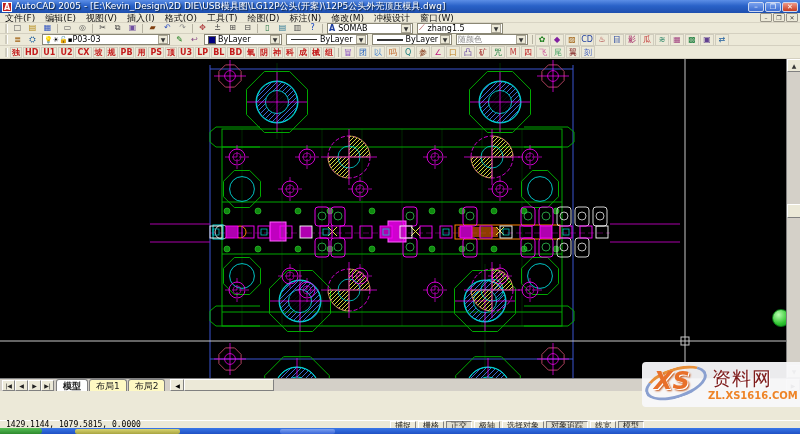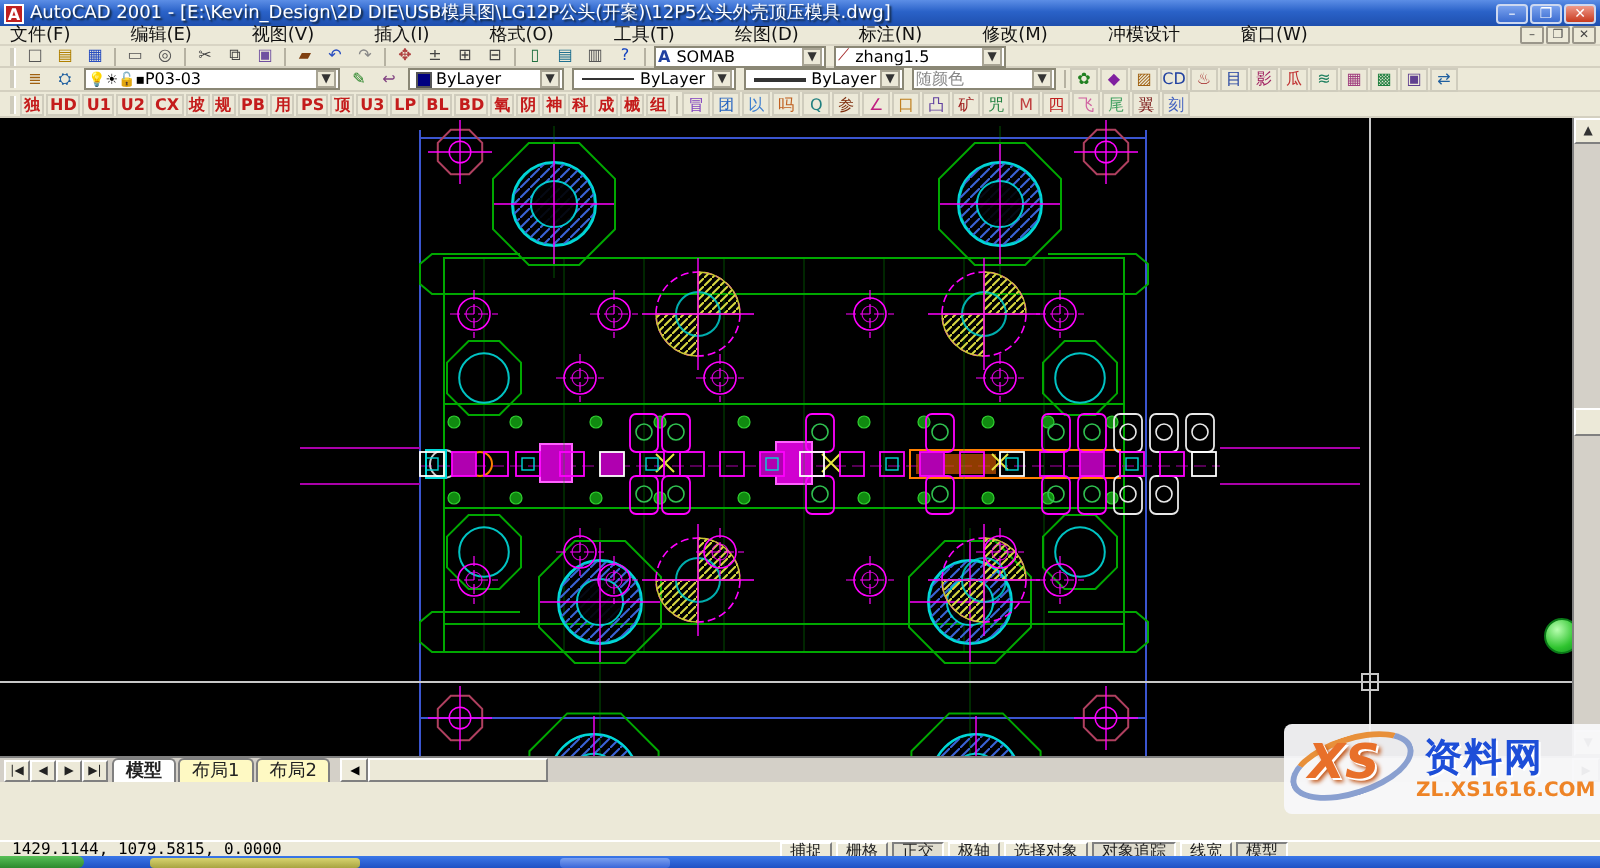--- a/index.html
+++ b/index.html
@@ -13,21 +13,21 @@
   #titlebar .appicon { width:10px; height:10px; background:#c02020; color:#fff; font-size:8px; line-height:10px;
     text-align:center; font-weight:bold; margin-right:3px; border:1px solid #fff; }
   #titlebar .title { flex:1; font-size:9px; white-space:nowrap; overflow:hidden; text-shadow:1px 1px 1px #123; }
   .winbtns { display:flex; gap:1px; }
   .winbtn { width:16px; height:10px; font-size:7px; line-height:9px; text-align:center; color:#fff;
     background:linear-gradient(180deg,#7aa2ee,#3b6cd0); border:1px solid #cdd8f0; border-radius:2px; }
   .winbtn.close { background:linear-gradient(180deg,#ef9a8a,#c83a1e); }
 
   
   #menubar { position:absolute; left:0; top:13px; width:800px; height:10px; background:#ece9d8;
-    display:flex; align-items:center; border-bottom:1px solid #d8d4c4;gap:20px; }
+    display:flex; align-items:center; border-bottom:1px solid #d8d4c4; }
   #menubar .mitem { padding:0 5px; height:10px; line-height:10px; color:#111; white-space:nowrap; }
   #docbtns { margin-left:auto; margin-right:2px; display:flex; gap:1px; }
   .docbtn { width:12px; height:9px; font-size:6px; line-height:8px; text-align:center; color:#444;
     background:#ece9d8; border:1px solid #9a968a; border-radius:1px; }
 
   
   .toolrow { position:absolute; left:0; width:800px; background:#ece9d8; display:flex; align-items:center;
     border-bottom:1px solid #d4d0c0; padding-left:3px; }
   #toolbar1 { top:23px; height:11px; }
   #toolbar2 { top:34px; height:12px; }
@@ -96,32 +96,32 @@
     background:linear-gradient(180deg,#58c058,#2d8a2d); border-radius:0 3px 3px 0; }
   .taskitem { position:absolute; top:1px; height:5px; border-radius:2px; }
 
   
   #watermark { position:absolute; right:0; top:362px; width:158px; height:45px;
     background:rgba(248,248,250,0.95); border-radius:4px 0 0 4px; overflow:hidden; }
   #wm-swoosh { position:absolute; left:2px; top:6px; width:64px; height:30px; border:3px solid #8aa0d0;
     border-radius:50%; transform:rotate(-18deg); border-top-color:#e8903a; }
   #wm-xs { position:absolute; left:12px; top:5px; font-size:24px; font-style:italic; font-weight:bold;
     color:#e8702a; text-shadow:1px 1px 0 #fff,2px 2px 2px #c05010; }
-  #wm-name { position:absolute; left:70px; top:4px; font-size:19px; font-weight:bold; color:#1d4ed8;
+  #wm-name { position:absolute; left:70px; top:4px; font-size:19px; font-weight:normal; color:#7f1d1d;
     text-shadow:1px 1px 0 #fff; letter-spacing:1px; }
   #wm-url { position:absolute; left:66px; top:28px; font-size:10px; font-weight:bold; color:#ee8427; }
 </style>
 </head>
 <body>
 
 <div id="app">
 
   <div id="titlebar">
     <div class="appicon">A</div>
-    <div class="title">AutoCAD 2001 - [E:\Kevin_Design\2D DIE\USB模具图\LG12P公头(开案)\12P5公头外壳顶压模具.dwg]</div>
+    <div class="title">AutoCAD 2005 - [E:\Kevin_Design\2D DIE\USB模具图\LG12P公头(开案)\12P5公头外壳顶压模具.dwg]</div>
     <div class="winbtns">
       <div class="winbtn">–</div>
       <div class="winbtn">❐</div>
       <div class="winbtn close">✕</div>
     </div>
   </div>
 
   <div id="menubar">
     <div class="mitem">文件(F)</div>
       <div class="mitem">编辑(E)</div>

